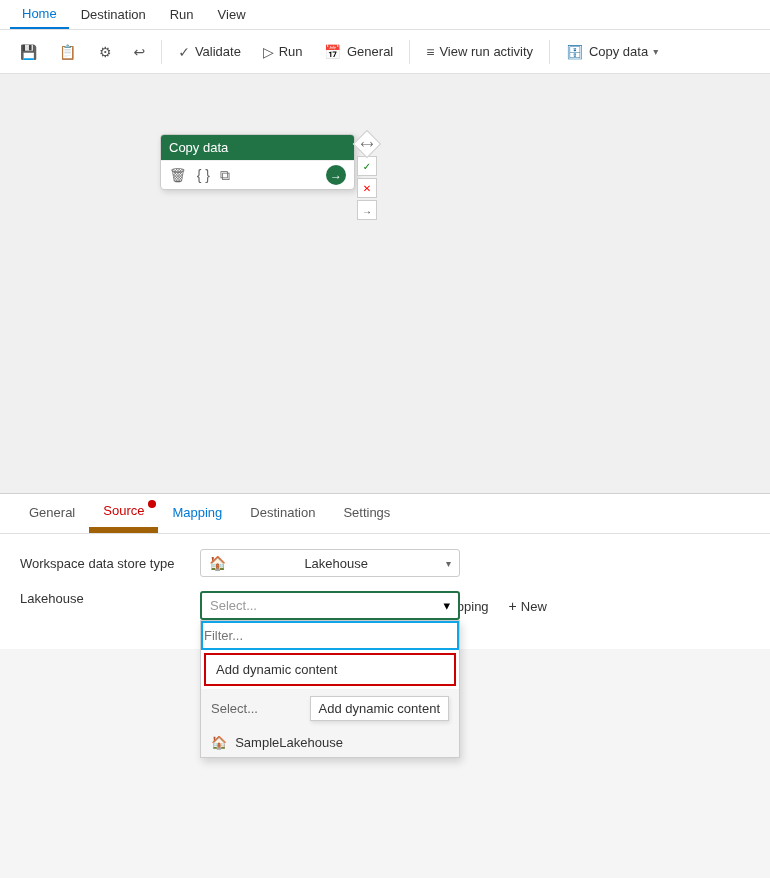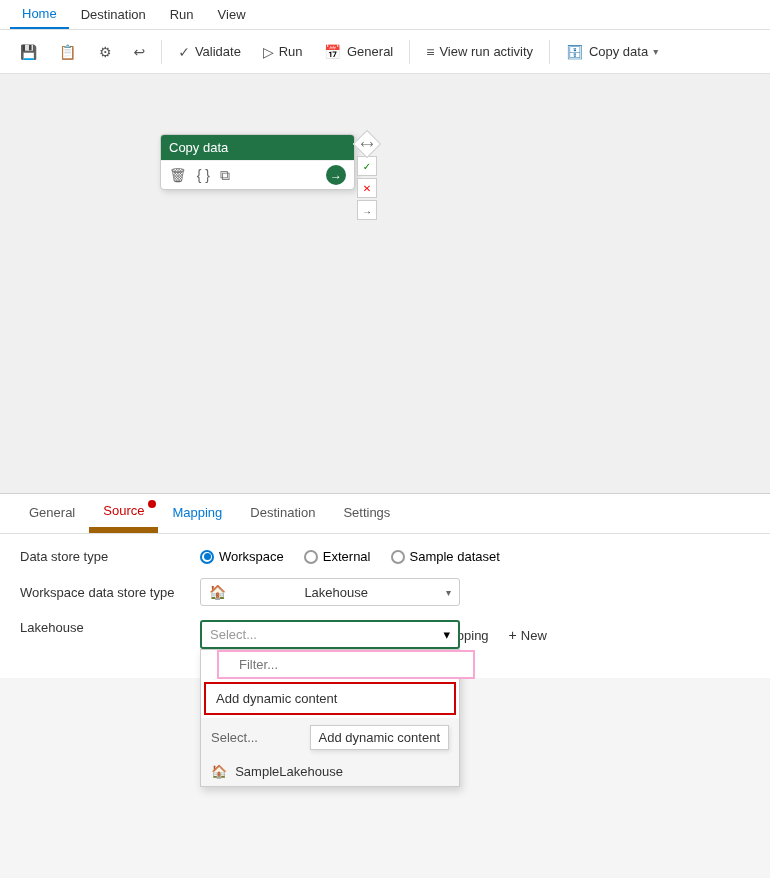--- a/index.html
+++ b/index.html
@@ -315,26 +315,25 @@
       top: 100%;
       left: 0;
       width: 260px;
       background: #fff;
       border: 1px solid #ccc;
       z-index: 100;
       box-shadow: 2px 4px 8px rgba(0,0,0,0.15);
     }
     .filter-input {
       width: 100%;
-      padding: 5px 20px;
-      border: 2px solid #f9a8d4;
+      padding: 5px 1px;
+      border: 2px solid #0ea5e9;
       outline: none;
       font-size: 13px;
       color: #999;
-      margin-left: 16px;
     }
     .dynamic-content-option {
       padding: 7px 10px;
       cursor: pointer;
       border: 2px solid #c00;
       margin: 3px;
       display: flex;
       align-items: center;
       justify-content: space-between;
       color: #333;
@@ -448,41 +447,20 @@
     <div class="tab">
       <span>Destination</span>
     </div>
     <div class="tab">
       <span>Settings</span>
     </div>
   </div>
 
   <div class="form-content">
 
-    <div class="form-row">
-      <div class="form-label">Data store type</div>
-      <div class="form-control">
-        <div class="radio-group">
-          <label class="radio-item">
-            <div class="radio-circle checked">
-              <div></div>
-            </div>
-            <span>Workspace</span>
-          </label>
-          <label class="radio-item">
-            <div class="radio-circle"></div>
-            <span>External</span>
-          </label>
-          <label class="radio-item">
-            <div class="radio-circle"></div>
-            <span>Sample dataset</span>
-          </label>
-        </div>
-      </div>
-    </div>
 
     <div class="form-row">
       <div class="form-label">Workspace data store type</div>
       <div class="form-control">
         <div class="select-box">
           <span style="font-size:14px;">🏠</span>
           <span class="select-text">Lakehouse</span>
           <span class="chevron">▾</span>
         </div>
       </div>

